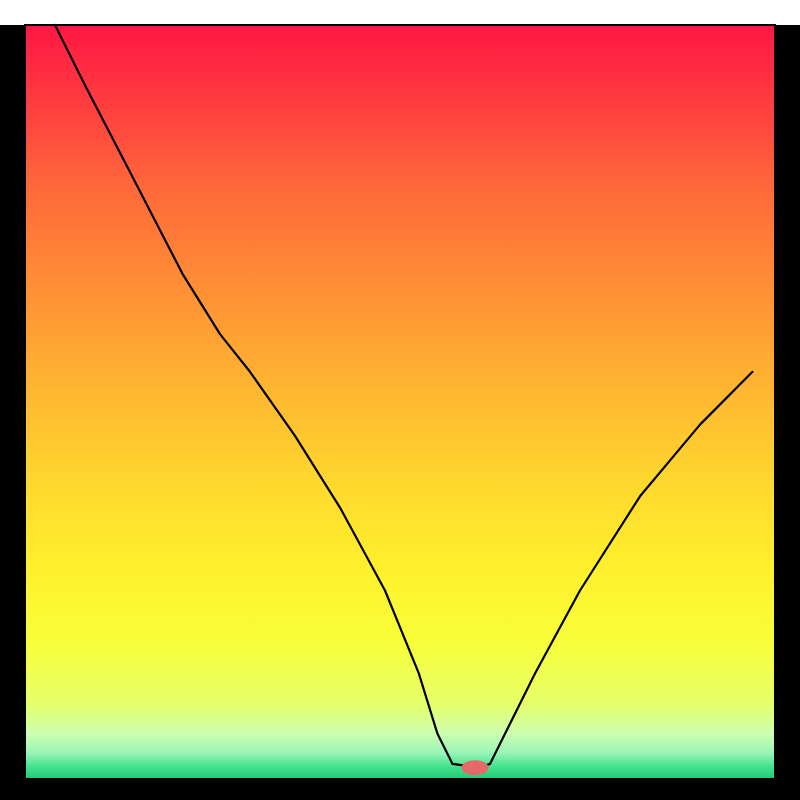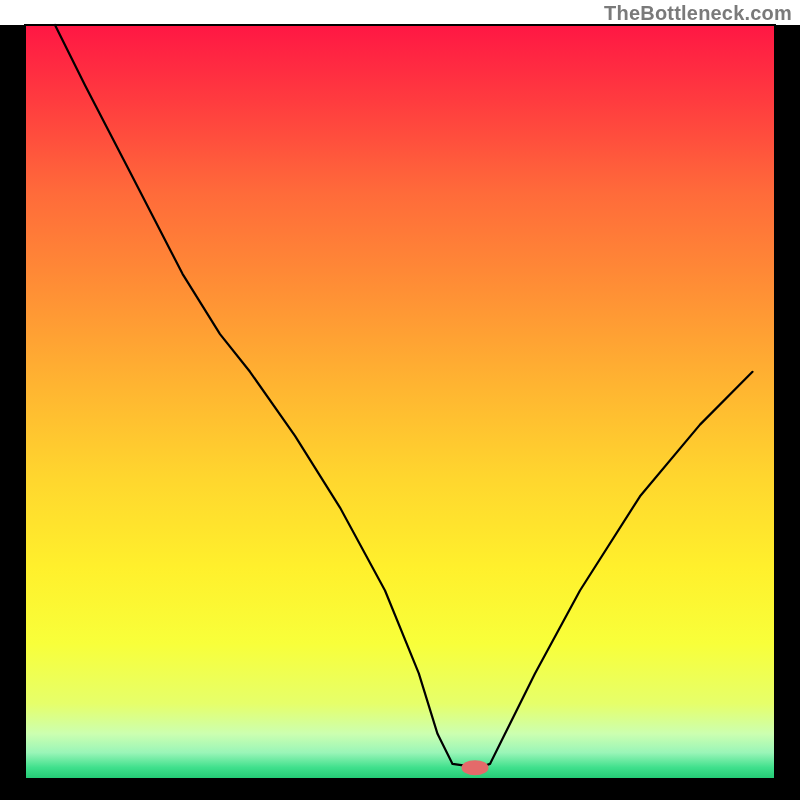--- a/index.html
+++ b/index.html
@@ -24,21 +24,20 @@
     z-index: 10;
   }
   svg {
     display: block;
   }
 </style>
 </head>
 <body>
 
 <div class="wrap">
-  <div class="watermark">TheBottleneck.com</div>
 
   <svg id="chart-svg" width="800" height="800" viewBox="0 0 800 800">
     <defs>
       <linearGradient id="bg-grad" x1="0" y1="0" x2="0" y2="1">
           <stop offset="0%" stop-color="#ff1744"></stop>
           <stop offset="10%" stop-color="#ff3b3f"></stop>
           <stop offset="22%" stop-color="#ff6a3a"></stop>
           <stop offset="35%" stop-color="#ff8f35"></stop>
           <stop offset="48%" stop-color="#ffb531"></stop>
           <stop offset="60%" stop-color="#ffd62e"></stop>

